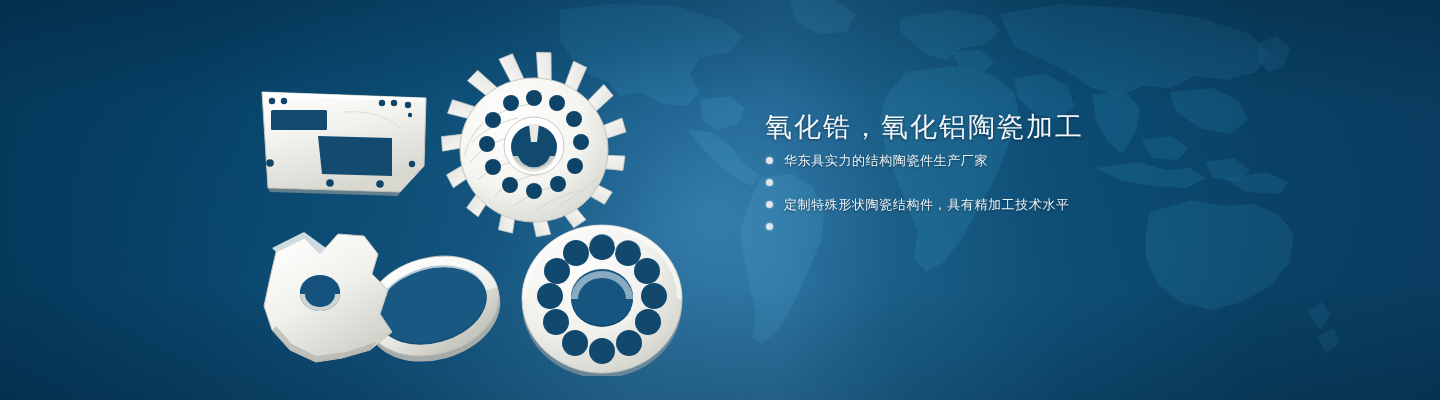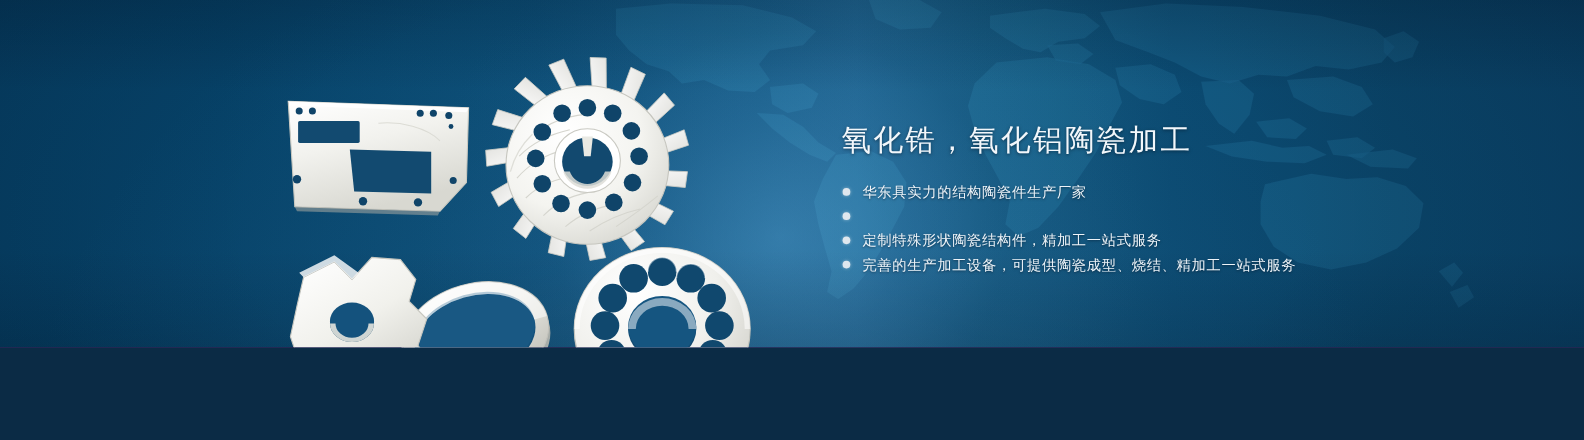--- a/index.html
+++ b/index.html
@@ -5,21 +5,21 @@
 <style>
   * { margin:0; padding:0; box-sizing:border-box; }
   html,body { background:#0b2b45; }
   body {
     font-family:"Liberation Sans","DejaVu Sans",sans-serif;
   }
 
   #banner {
     position:relative;
     width:1440px;
-    height:316px;
+    height:400px;
     overflow:hidden;
     background:#701a75;
   }
 
   
   .bg-base {
     position:absolute; inset:0;
     background:
       linear-gradient(90deg,
         #063f64 0%,
@@ -83,21 +83,21 @@
   .headline {
     font-size:27px;
     line-height:1.18;
     letter-spacing:2.0px;
     color:#f2f7fb;
     font-weight:400;
     text-shadow:0 1px 3px rgba(0,14,28,0.55);
     white-space:nowrap;
   }
   .features {
-    margin-top:20px;
+    margin-top:6px;
     list-style:none;
   }
   .feature {
     display:flex;
     align-items:center;
     height:22px;
     margin-bottom:0px;
   }
   .bullet {
     flex:0 0 auto;
@@ -400,22 +400,21 @@
     <ul class="features">
       <li class="feature">
         <span class="bullet"></span>
         <span class="feature-text">华东具实力的结构陶瓷件生产厂家</span>
       </li>
       <li class="feature">
         <span class="bullet"></span>
       </li>
       <li class="feature">
         <span class="bullet"></span>
-        <span class="feature-text">定制特殊形状陶瓷结构件，精加工一站式服务</span>
+        <span class="feature-text">定制特殊形状陶瓷结构件，具有精加工技术水平</span>
       </li>
       <li class="feature">
         <span class="bullet"></span>
-        <span class="feature-text">完善的生产加工设备，可提供陶瓷成型、烧结、精加工一站式服务</span>
       </li>
     </ul>
   </div>
 
 </div>
 
 </body></html>

